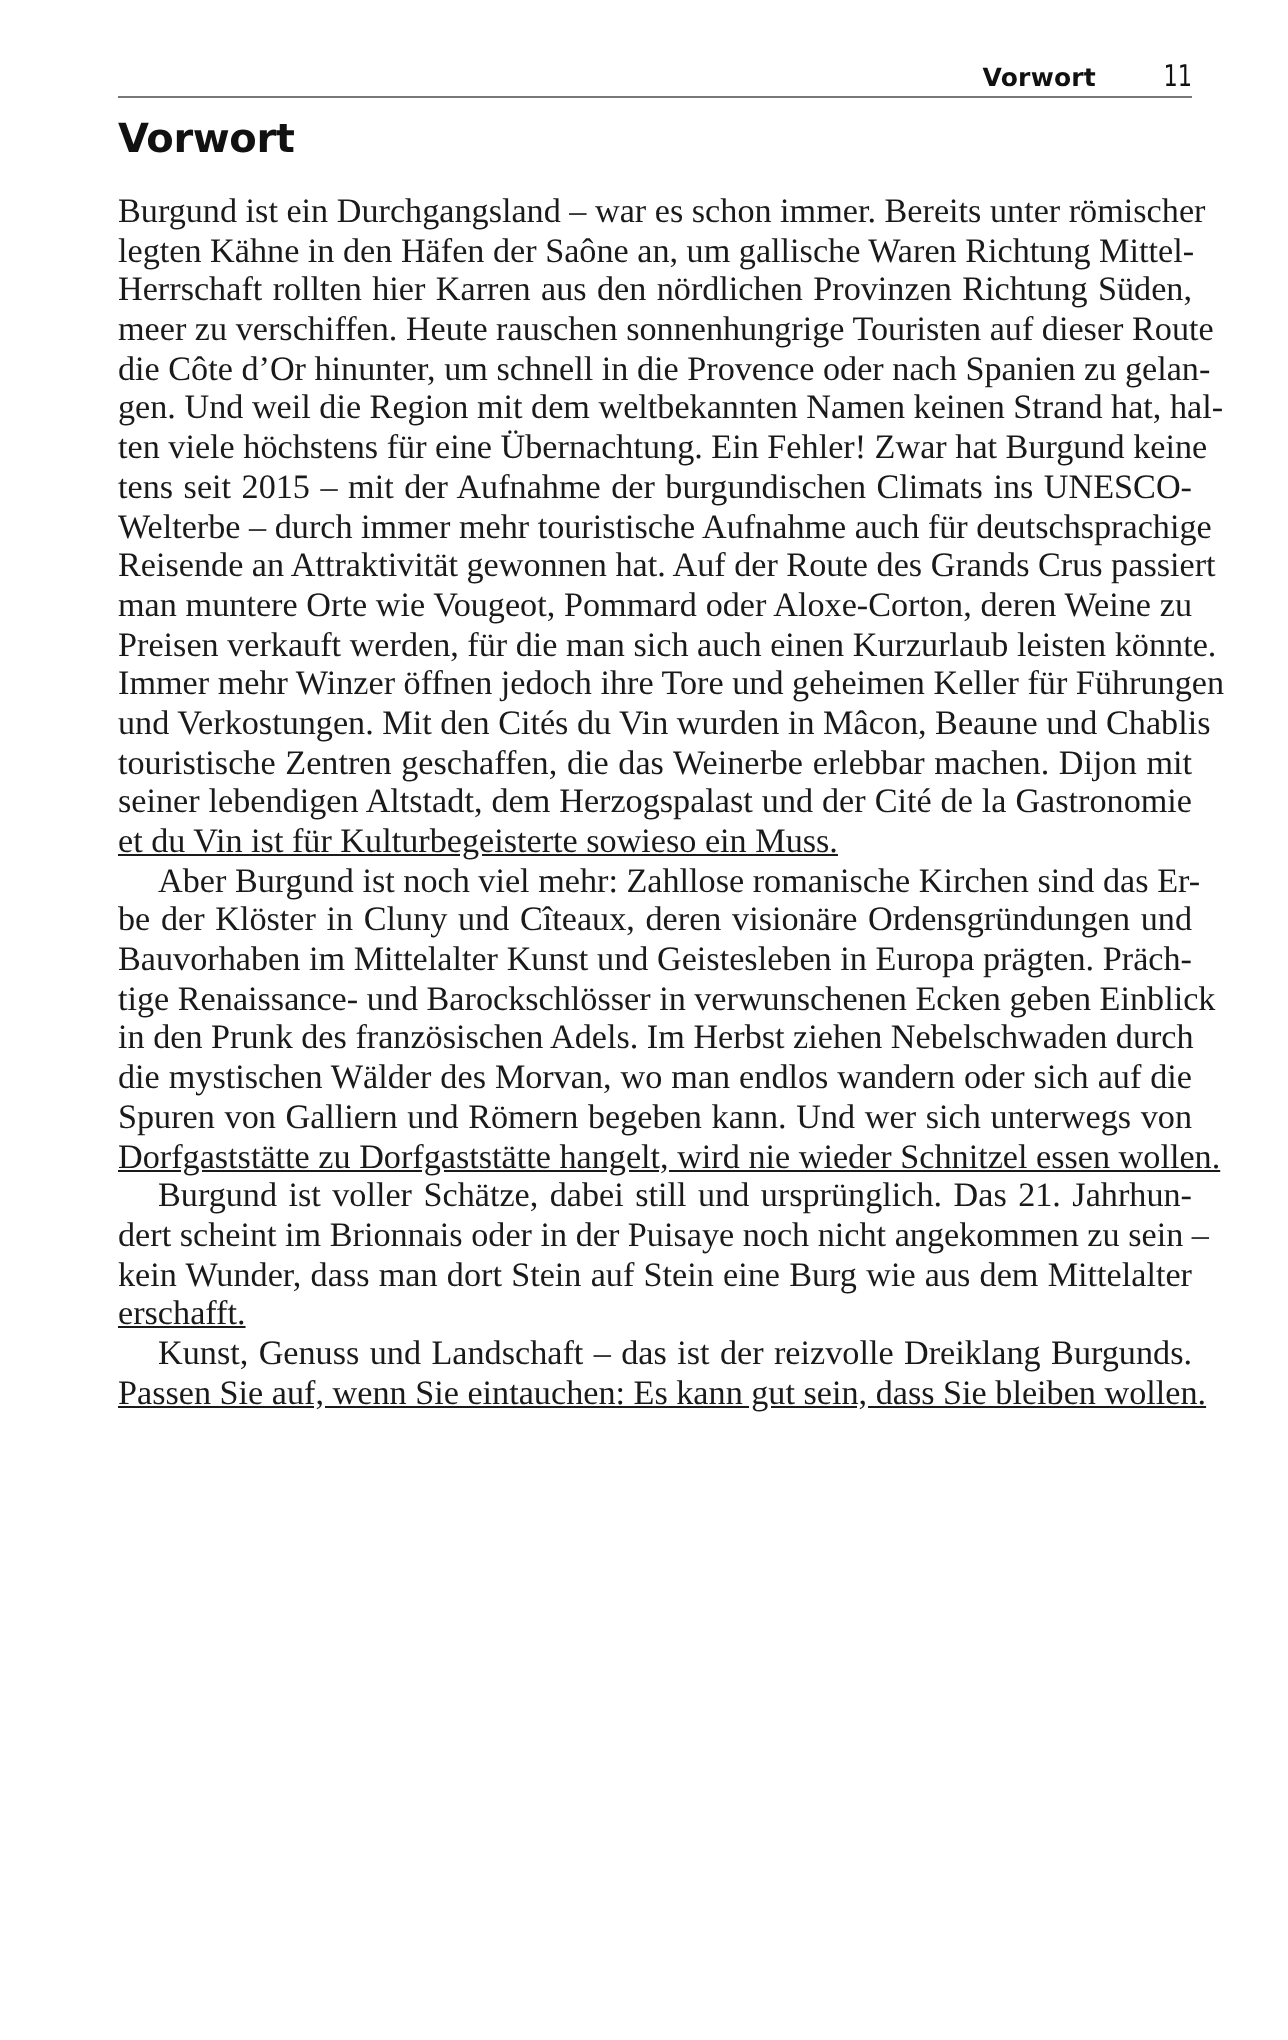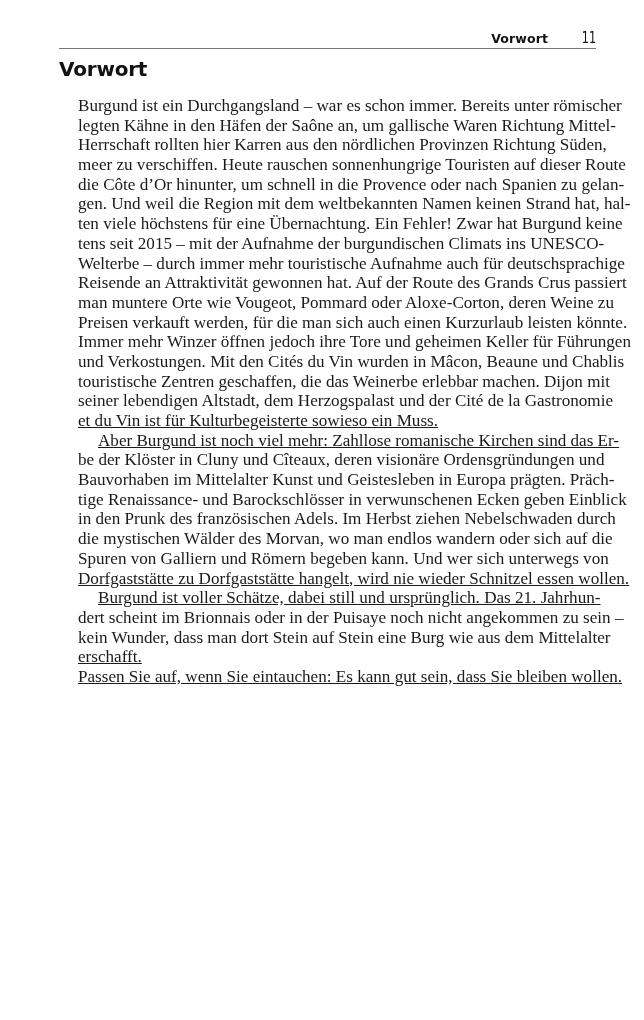--- a/index.html
+++ b/index.html
@@ -23,24 +23,23 @@
       letter-spacing: -0.2px;
     }
     .body-text {
       position: absolute; left: 59px; top: 96px; width: 537px;
       font-family: "Liberation Serif", serif; font-size: 17.1px; line-height: 19.7px;
       color: #1a1a1a;
     }
     .body-text .line {
       display: block; white-space: nowrap; text-align: justify; text-align-last: justify;
       height: 19.7px;
-      margin-left: 19px;
     }
     .body-text .line.last { text-align-last: left; text-decoration: underline; }
-    .body-text .line.indent { padding-left: 20px; text-decoration: underline; }
+    .body-text .line.indent { padding-left: 20px; }
   </style>
 </head>
 <body>
 
 <div class="running-head">
   <span class="rh-title">Vorwort</span>
   <span class="rh-page">11</span>
 </div>
 
 <h1 class="chapter-title">Vorwort</h1>
@@ -75,15 +74,16 @@
       <span class="line">Spuren von Galliern und Römern begeben kann. Und wer sich unterwegs von</span>
       <span class="line last">Dorfgaststätte zu Dorfgaststätte hangelt, wird nie wieder Schnitzel essen wollen.</span>
     </div>
     <div>
       <span class="line indent">Burgund ist voller Schätze, dabei still und ursprünglich. Das 21. Jahrhun-</span>
       <span class="line">dert scheint im Brionnais oder in der Puisaye noch nicht angekommen zu sein –</span>
       <span class="line">kein Wunder, dass man dort Stein auf Stein eine Burg wie aus dem Mittelalter</span>
       <span class="line last">erschafft.</span>
     </div>
     <div>
+      <span class="line indent">Kunst, Genuss und Landschaft – das ist der reizvolle Dreiklang Burgunds.</span>
       <span class="line last">Passen Sie auf, wenn Sie eintauchen: Es kann gut sein, dass Sie bleiben wollen.</span>
     </div>
   </div>
 
 </body></html>

